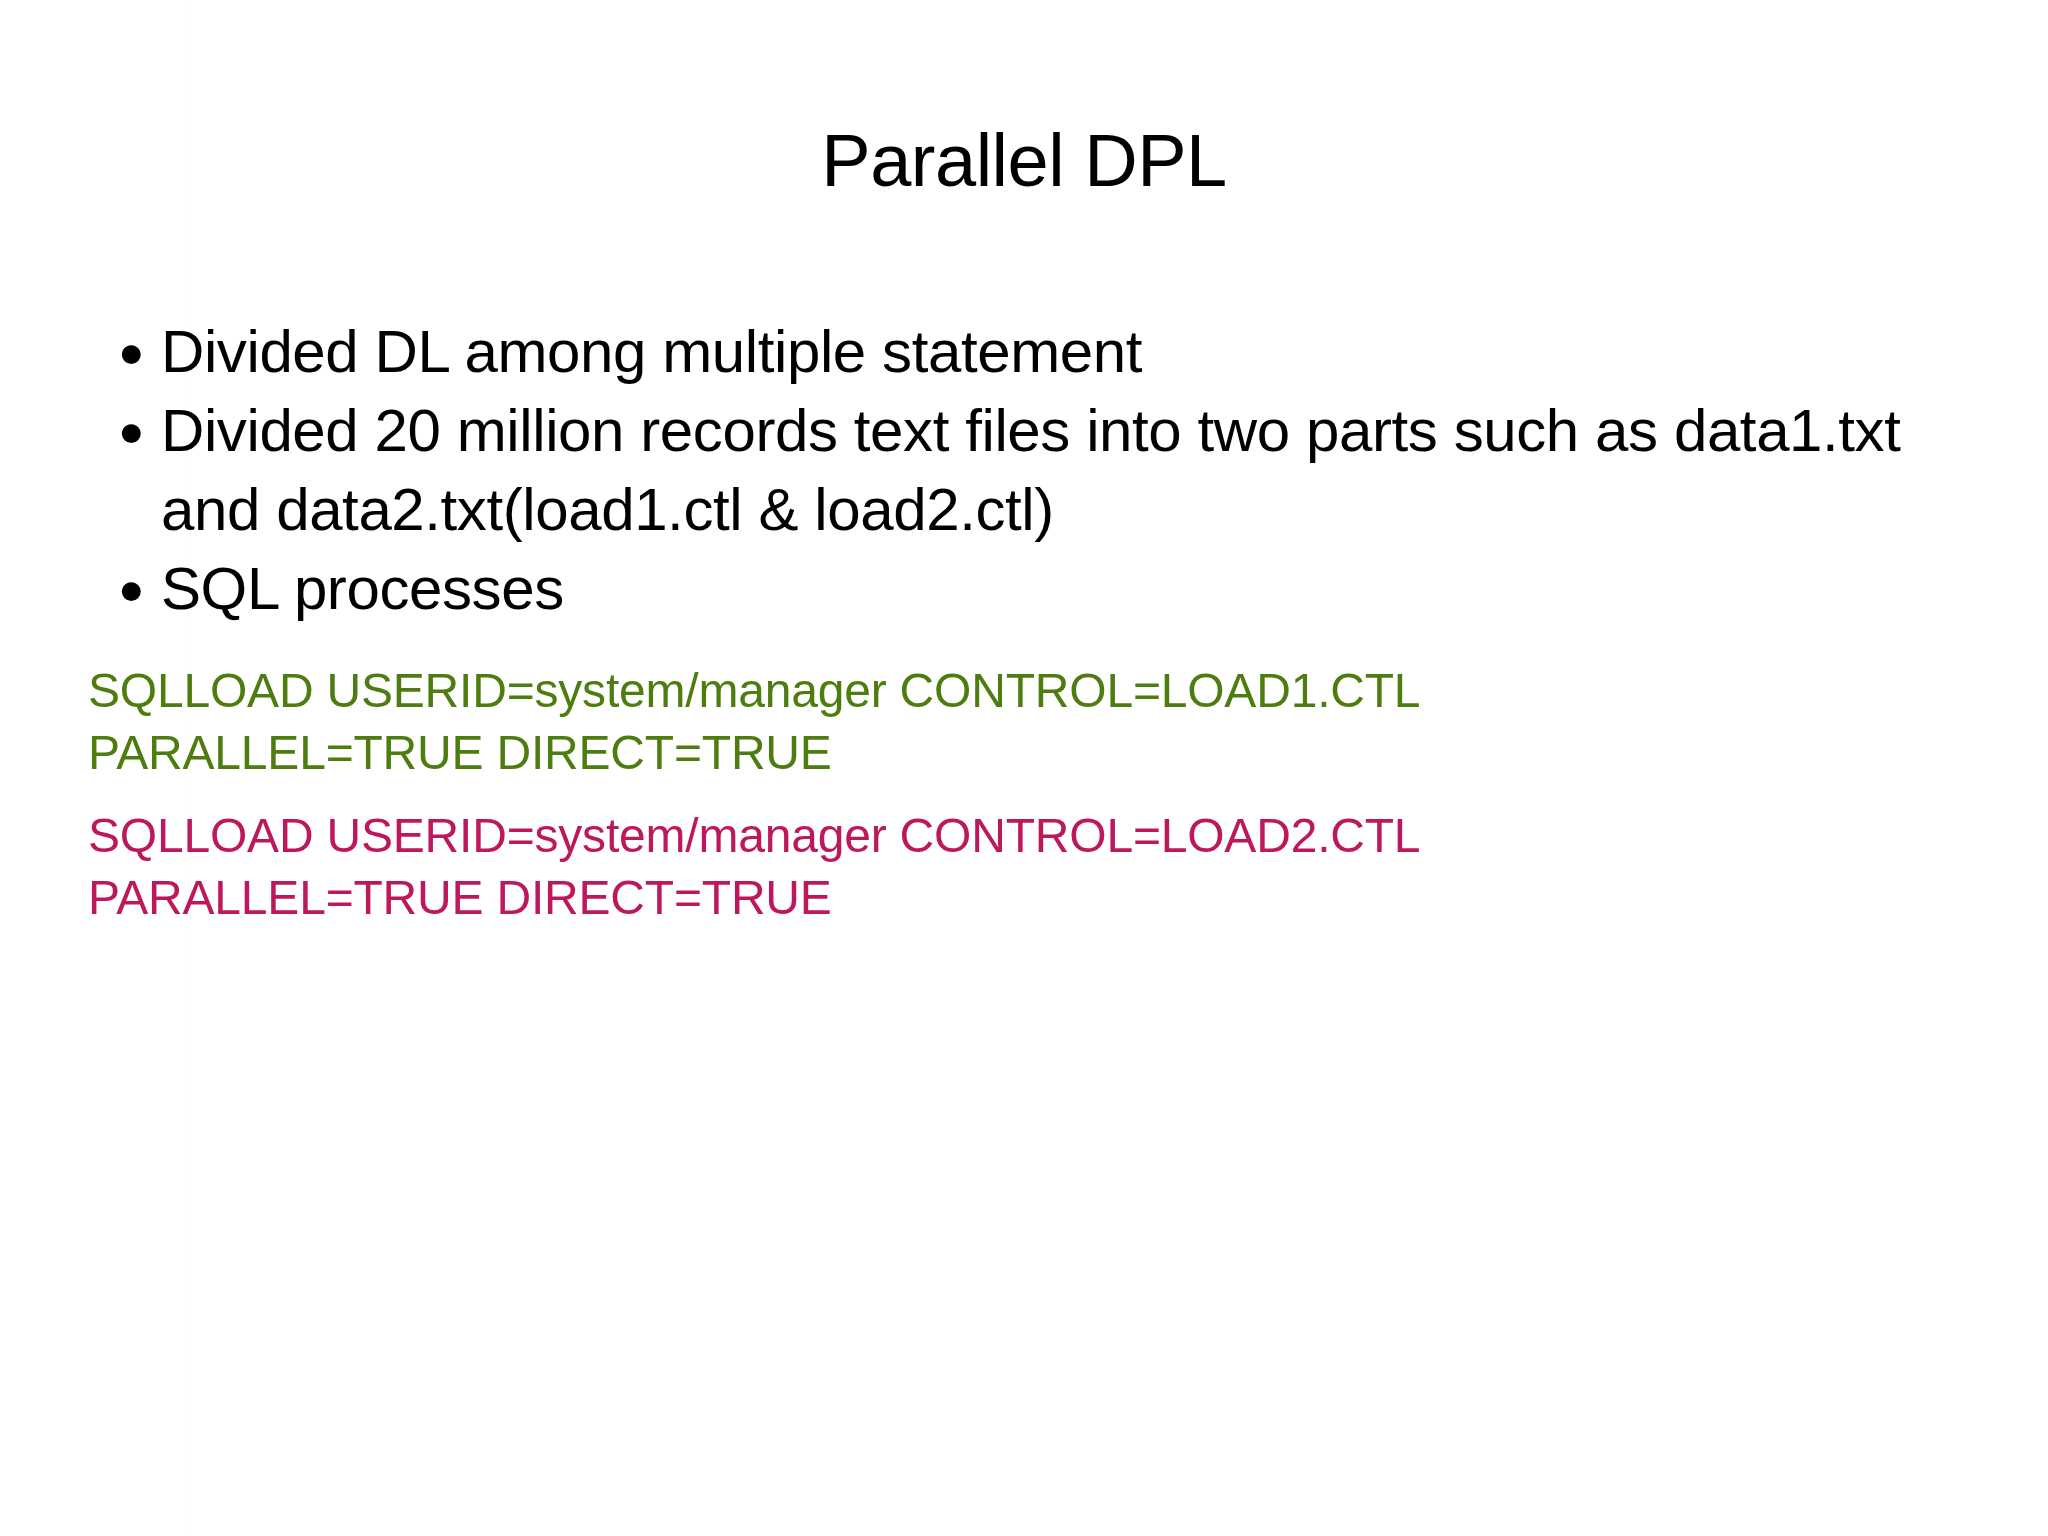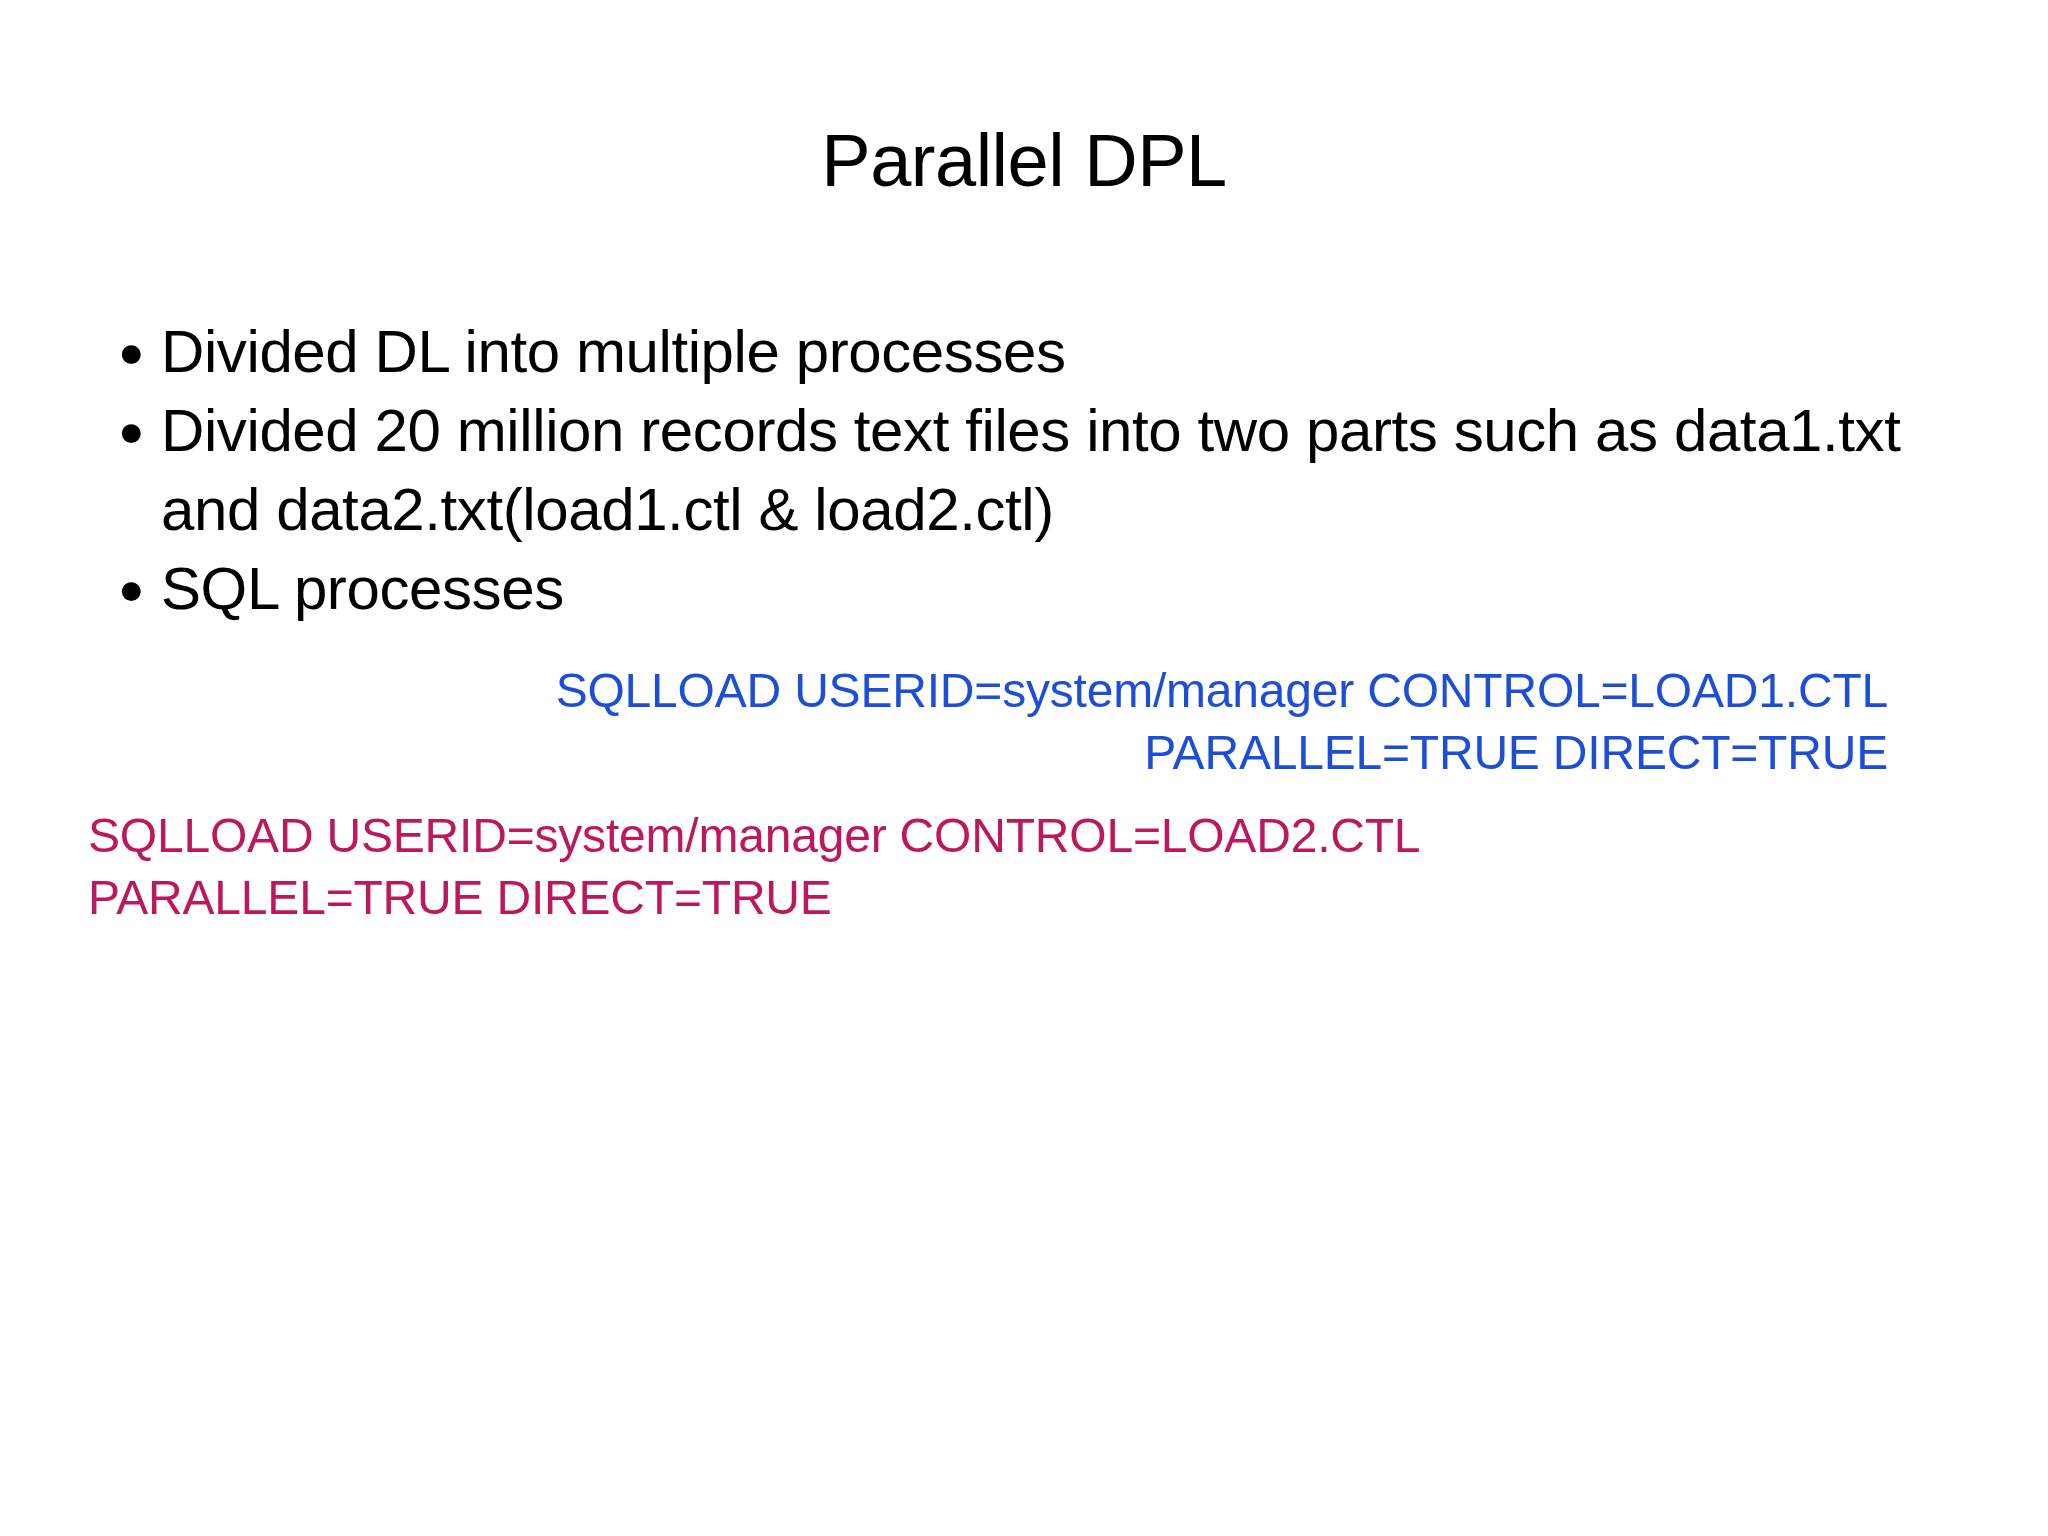--- a/index.html
+++ b/index.html
@@ -99,36 +99,36 @@
 <div class="paper-seam"></div>
 
 <div class="slide">
 
   <div class="slide-title" style="color: rgb(0, 0, 0);">Parallel DPL</div>
 
   <div class="bullet-list">
 
     <div class="bullet-item" style="color: rgb(0, 0, 0);">
       <span class="bullet-marker">●</span>
-      <span class="bullet-text">Divided DL into multiple processes</span>
+      <span class="bullet-text">Divided DL among multiple statement</span>
     </div>
 
     <div class="bullet-item" style="color: rgb(0, 0, 0);">
       <span class="bullet-marker">●</span>
       <span class="bullet-text">Divided 20 million records text files into two parts such as data1.txt and data2.txt(load1.ctl &amp; load2.ctl)</span>
     </div>
 
     <div class="bullet-item" style="color: rgb(0, 0, 0);">
       <span class="bullet-marker">●</span>
       <span class="bullet-text">SQL processes</span>
     </div>
 
   </div>
 
-  <div class="code-block first" style="color: #1d4ed8; text-align: right;">
+  <div class="code-block first" style="color: #4d7c0f;">
     <div class="code-line">SQLLOAD USERID=system/manager CONTROL=LOAD1.CTL</div>
     <div class="code-line">PARALLEL=TRUE DIRECT=TRUE</div>
   </div>
 
   <div class="code-block second" style="color: #be185d;">
     <div class="code-line">SQLLOAD USERID=system/manager CONTROL=LOAD2.CTL</div>
     <div class="code-line">PARALLEL=TRUE DIRECT=TRUE</div>
   </div>
 
 </div>

